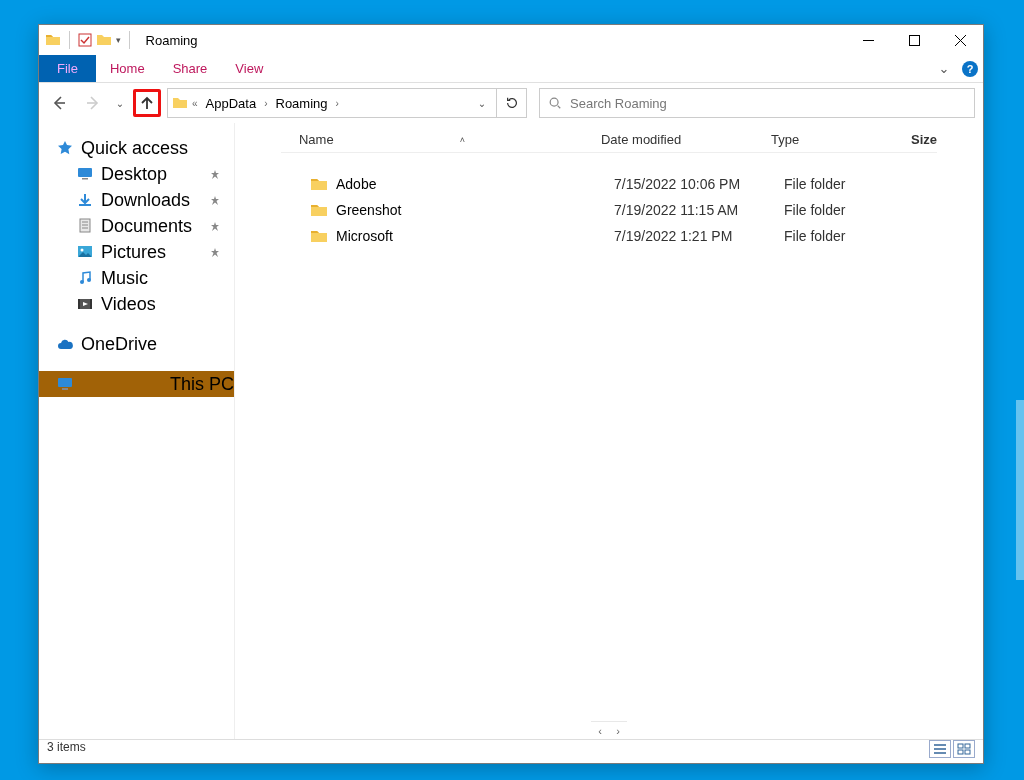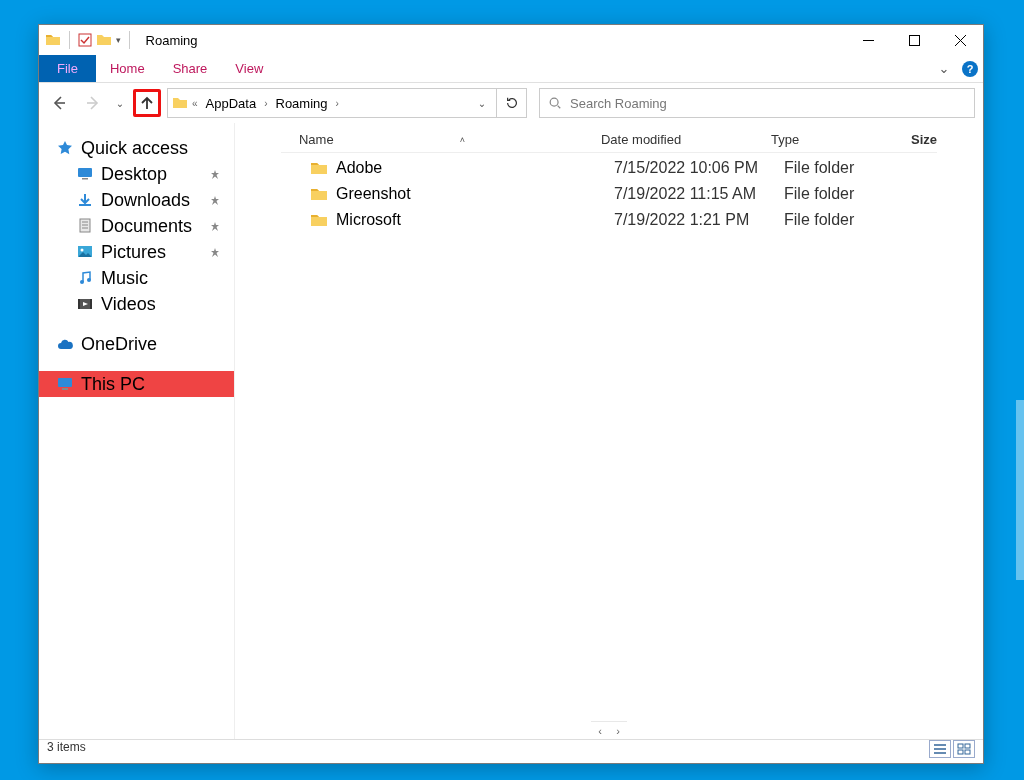--- a/index.html
+++ b/index.html
@@ -41,33 +41,33 @@
   .address .addrdrop{ width:20px; text-align:center; color:#555; font-size:10px;}
   .refresh { width:30px; height:30px; border:1px solid #ccc; border-left:none; margin-left:-6px; display:flex; align-items:center; justify-content:center; color:#333;}
   .refresh svg{width:14px;height:14px;}
   .search { flex:1; height:30px; border:1px solid #ccc; margin-left:6px; display:flex; align-items:center; padding:0 8px; color:#777; gap:8px; font-size:13px;}
   .search svg{width:14px;height:14px;}
   
   .body { flex:1; display:flex; min-height:0;}
   .navpane { width:196px; border-right:1px solid #eee; padding:12px 0 0 0; font-size:18px; overflow:hidden;}
   .nav-item { height:26px; display:flex; align-items:center; padding-left:18px; gap:8px;}
   .nav-sub { padding-left:38px;}
-  .nav-item.selected { background:#ef4444;}
+  .nav-item.selected { background:#a16207;justify-content:space-between;}
   .nav-item .pin { margin-left:auto; margin-right:14px; color:#888;}
   .nav-item .ic{width:16px;height:16px; display:flex;align-items:center;justify-content:center;}
   .nav-group { margin-bottom:14px;}
   
   .content { flex:1; display:flex; flex-direction:column; min-width:0;align-items:center;}
   .cols { height:30px; display:flex; align-items:center; border-bottom:1px solid #eee; font-size:13px; color:#333; padding-top:4px;}
   .col-name{ width:320px; padding-left:18px; display:flex; align-items:center; gap:6px;}
   .col-date{ width:170px;}
   .col-type{ width:140px;}
   .col-size{ flex:1;font-weight:bold;}
   .sort-ind{ font-size:9px; color:#555; margin-left:120px;}
-  .rows { flex:1; overflow:auto; font-size:16px; padding-top:2px;}
+  .rows { flex:1; overflow:auto; font-size:14px; padding-top:2px;margin-top:16px;}
   .row { height:26px; display:flex; align-items:center;}
   .cell-name{ width:320px; padding-left:16px; display:flex; align-items:center; gap:8px;}
   .cell-date{ width:170px; color:#333;}
   .cell-type{ width:140px; color:#333;}
   .cell-size{ flex:1;}
   .folder-ic{width:18px;height:18px;}
   .hscroll { height:18px; border-top:1px solid #e8e8e8; display:flex; align-items:center;}
   .hscroll .arrow{width:18px;text-align:center;color:#666;font-size:11px;}
   .hscroll .track{flex:1; height:16px; background:#f0f0f0; position:relative;}
   .hscroll .thumb{position:absolute; left:0; top:0; height:100%; width:96%; background:#c8c8c8;}

